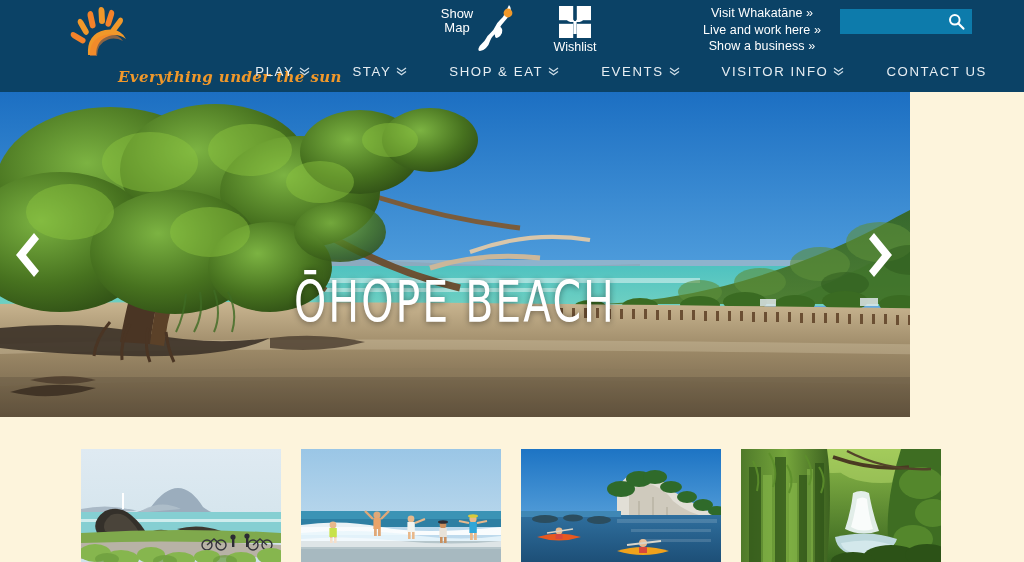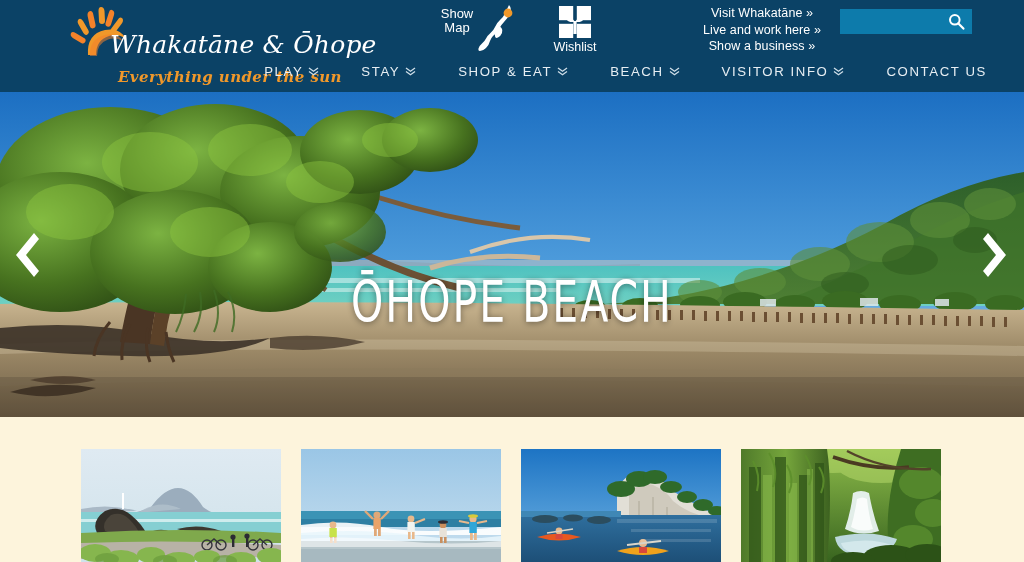--- a/index.html
+++ b/index.html
@@ -101,21 +101,21 @@
     display: flex; align-items: center; gap: 5px;
     color: #e7eef3; font-size: 13.2px;
     letter-spacing: 1.6px;
     padding: 0 13px;
     cursor: pointer; white-space: nowrap;
   }
   .chev { display: inline-block; }
 
   
   .hero {
-    position: relative; width: 1024px; height: 325px;
+    position: relative; width: 910px; height: 325px;
     overflow: hidden;
     background: #2f7fb5;
     padding-left: 8px;
   }
   .hero-photo { position: absolute; inset: 0; }
 
   .arrow {
     position: absolute; top: 50%; transform: translateY(-50%);
     cursor: pointer; z-index: 6;
   }
@@ -175,21 +175,20 @@
         <path d="M33 1 q3 0 3.5 4 l.5 10 q0 3 -3 3 q-3 0 -3 -3 l-.5 -10 q0 -4 2.5 -4 z"></path>
         <path d="M44 4 q3 1 2 5 l-3 9.5 q-1 3 -3.7 2 q-2.6 -1 -1.6 -4 l3 -9.5 q1 -4 3.3 -3 z" fill="#f4822a"></path>
         <path d="M54 12 q2 2 0 5.3 l-6 8 q-2 2.6 -4.2 .9 q-2.2 -1.7 -.2 -4.3 l6 -8 q2 -3.3 4.4 -1.9 z" fill="#f0982a"></path>
         <path d="M22 5 q-3 1 -2.4 5 l2.2 10 q.6 3 3.5 2.3 q2.8 -.7 2.2 -3.7 l-2.2 -10 q-.6 -4 -3.3 -3.6 z" fill="#f4822a"></path>
         <path d="M11 13 q-2.4 2 -.6 5.3 l5 8.8 q1.6 2.8 4 1.3 q2.4 -1.5 .8 -4.3 l-5 -8.8 q-1.8 -3.4 -4.2 -2.3 z" fill="#f0982a"></path>
         <path d="M3 27 q-1.2 2.9 1.8 4.9 l8.4 5 q2.6 1.6 4 -.8 q1.4 -2.4 -1.2 -4 l-8.4 -5 q-3 -2 -4.6 -.1 z" fill="#f4822a"></path>
       </g>
       <path d="M20 49 q-1.5 -21 17 -25 q15 -3 21 9 q-8 -6 -17 -3 q-13 4 -13 19 z" fill="#f0982a"></path>
       <path d="M22 50 q-1 -17 15 -21 q12 -3 18 6 q-8 -4 -15 -1.5 q-11 4 -11 16.5 z" fill="#f4822a" opacity=".55"></path>
     </svg>
-    <div class="logo-name">Whakatāne &amp; Ōhope</div>
     <div class="logo-tag">Everything under the sun</div>
   </div>
 
   <div class="util util-map">
     <div class="lbl-map">
       <span>Show</span><br>
       <span>Map</span>
     </div>
     <svg class="nz" width="44" height="58" viewBox="0 0 44 58">
       <path fill="#ffffff" d="M31 2 q3 3 1 8 q-2 5 -6 9 q-3 3 -5 7 q-2 4 -6 7 q-2 2 -3 5 q-1 4 -4 7 q-3 3 -6 3 q-2 0 -1.5 -2.5 q.5 -2.5 3 -4.5 q3 -2.4 4.5 -5.5 q1.5 -3 4 -5 q3.5 -2.8 5 -6.5 q1.6 -4 5 -7 q3.6 -3.2 5.5 -7.5 q1.6 -3.6 3.5 -7.5 z"></path>
@@ -243,21 +242,21 @@
         </svg>
       </div>
       <div class="nav-item">
         <span>SHOP &amp; EAT</span>
         <svg class="chev" width="11" height="9" viewBox="0 0 11 9">
           <path d="M1 1 L5.5 4.3 L10 1" fill="none" stroke="#cfdee8" stroke-width="1.3"></path>
           <path d="M1 4.4 L5.5 7.7 L10 4.4" fill="none" stroke="#cfdee8" stroke-width="1.3"></path>
         </svg>
       </div>
       <div class="nav-item">
-        <span>BEACH</span>
+        <span>EVENTS</span>
         <svg class="chev" width="11" height="9" viewBox="0 0 11 9">
           <path d="M1 1 L5.5 4.3 L10 1" fill="none" stroke="#cfdee8" stroke-width="1.3"></path>
           <path d="M1 4.4 L5.5 7.7 L10 4.4" fill="none" stroke="#cfdee8" stroke-width="1.3"></path>
         </svg>
       </div>
       <div class="nav-item">
         <span>VISITOR INFO</span>
         <svg class="chev" width="11" height="9" viewBox="0 0 11 9">
           <path d="M1 1 L5.5 4.3 L10 1" fill="none" stroke="#cfdee8" stroke-width="1.3"></path>
           <path d="M1 4.4 L5.5 7.7 L10 4.4" fill="none" stroke="#cfdee8" stroke-width="1.3"></path>

